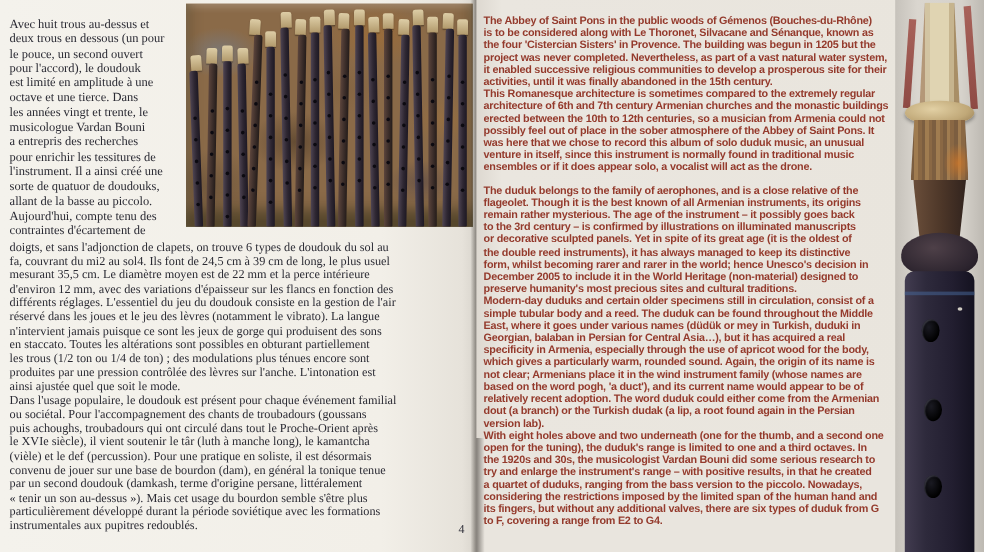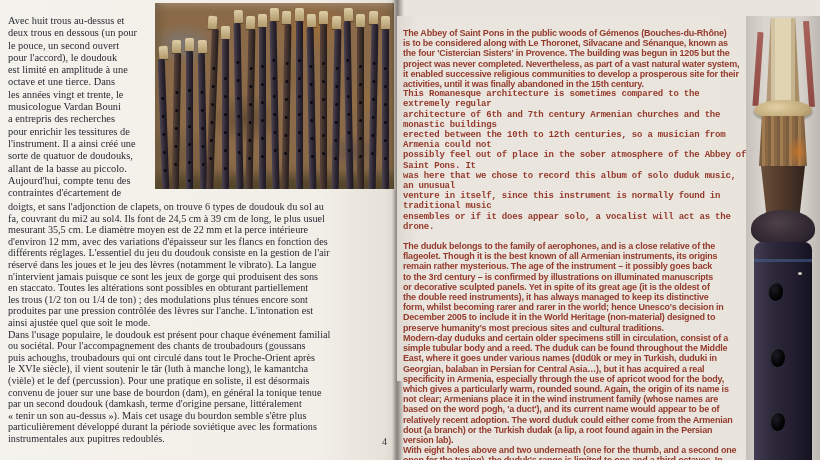--- a/index.html
+++ b/index.html
@@ -33,27 +33,27 @@
   .rod.alt{background:linear-gradient(90deg,#5c453c,#3c2e2a 55%,#241c1a);}
   .rod .dot{position:absolute;left:1.6px;width:3px;height:3px;border-radius:50%;background:#0c0a10;}
   .reed-tip{position:absolute;width:9px;height:13px;background:linear-gradient(180deg,#ddcda6,#b29a6c);
     border-radius:2px 2px 0 0;box-shadow:0 1px 1px rgba(0,0,0,.4);}
 
   
   .gutter{position:absolute;left:392px;top:0;width:12px;height:460px;
     background:linear-gradient(90deg,rgba(0,0,0,0),rgba(20,15,10,.45) 45%,rgba(0,0,0,0));}
 
   
-  .right-page{position:absolute;left:397px;top:16px;width:423px;height:365px;
+  .right-page{position:absolute;left:397px;top:0;width:423px;height:365px;
     background:linear-gradient(90deg,#ddd8d0 0%,#eae6df 5%,#e9e5dd 90%,#e2ded6 100%);}
   .en-text{position:absolute;left:6px;top:12px;width:347px;
     font-family:"Liberation Sans","DejaVu Sans",sans-serif;font-weight:bold;
     font-size:9px;line-height:10.2px;letter-spacing:-0.2px;color:#943a2c;}
   .en-text p{margin:0;white-space:pre-line;}
-  .en-text p.gap-after{margin-bottom:9px;font-family:Liberation Mono, monospace;}
+  .en-text p.gap-after{margin-bottom:9px;}
 
   
   .closeup-photo{position:absolute;left:349px;top:0;width:74px;height:460px;overflow:hidden;
     background:linear-gradient(90deg,#c6c2bb,#dad6cf 25%,#d6d2cb 75%,#bdb9b2);}
   .reed-side{position:absolute;width:6px;background:linear-gradient(180deg,#a8625a,#8e4a44);}
   .reed-side.l{left:9px;top:16px;height:74px;transform:rotate(4deg);}
   .reed-side.r{right:8px;top:5px;height:86px;transform:rotate(-4deg);}
   .reed-blade{position:absolute;left:20px;top:2px;width:34px;height:92px;
     background:linear-gradient(90deg,#b49878 0 5px,#d2c4a2 5px 9px,#e0d4b2 9px 25px,#c6b48e 25px 29px,#a88e66 29px);
     clip-path:polygon(14% 0,86% 0,100% 100%,0 100%);border-radius:6px 6px 0 0;}

